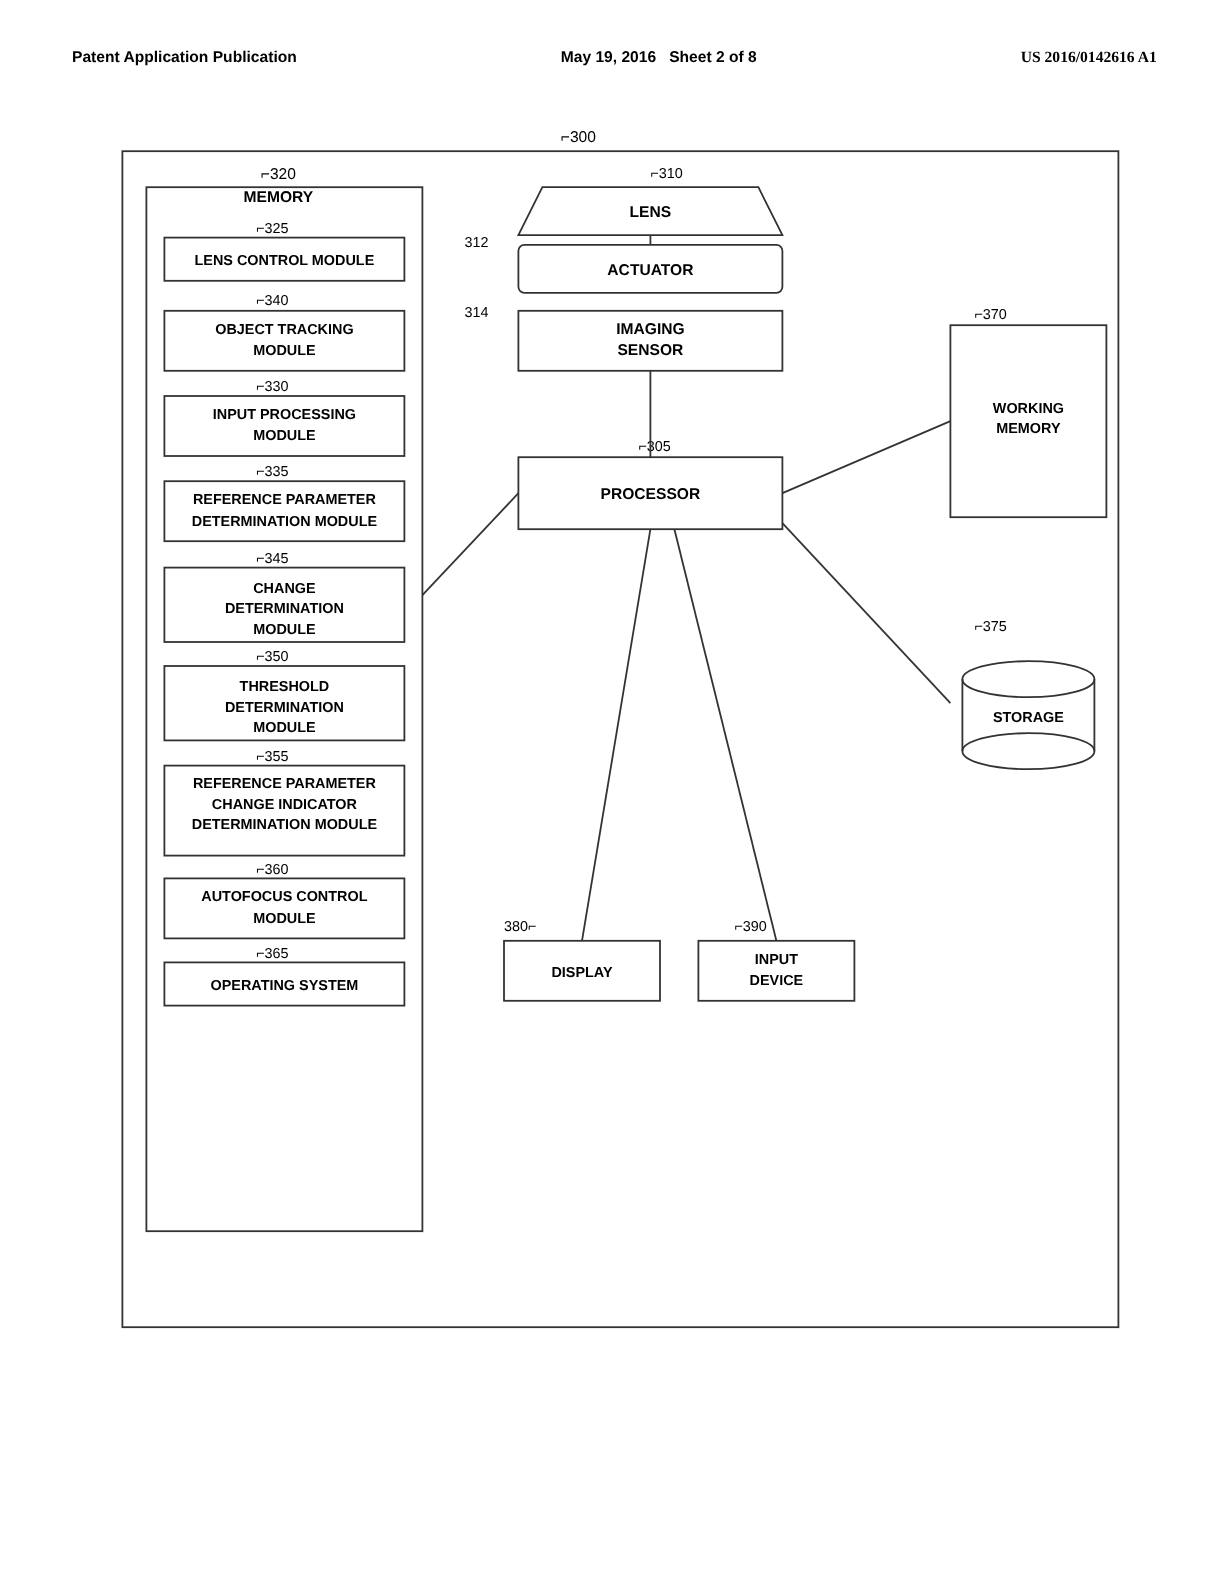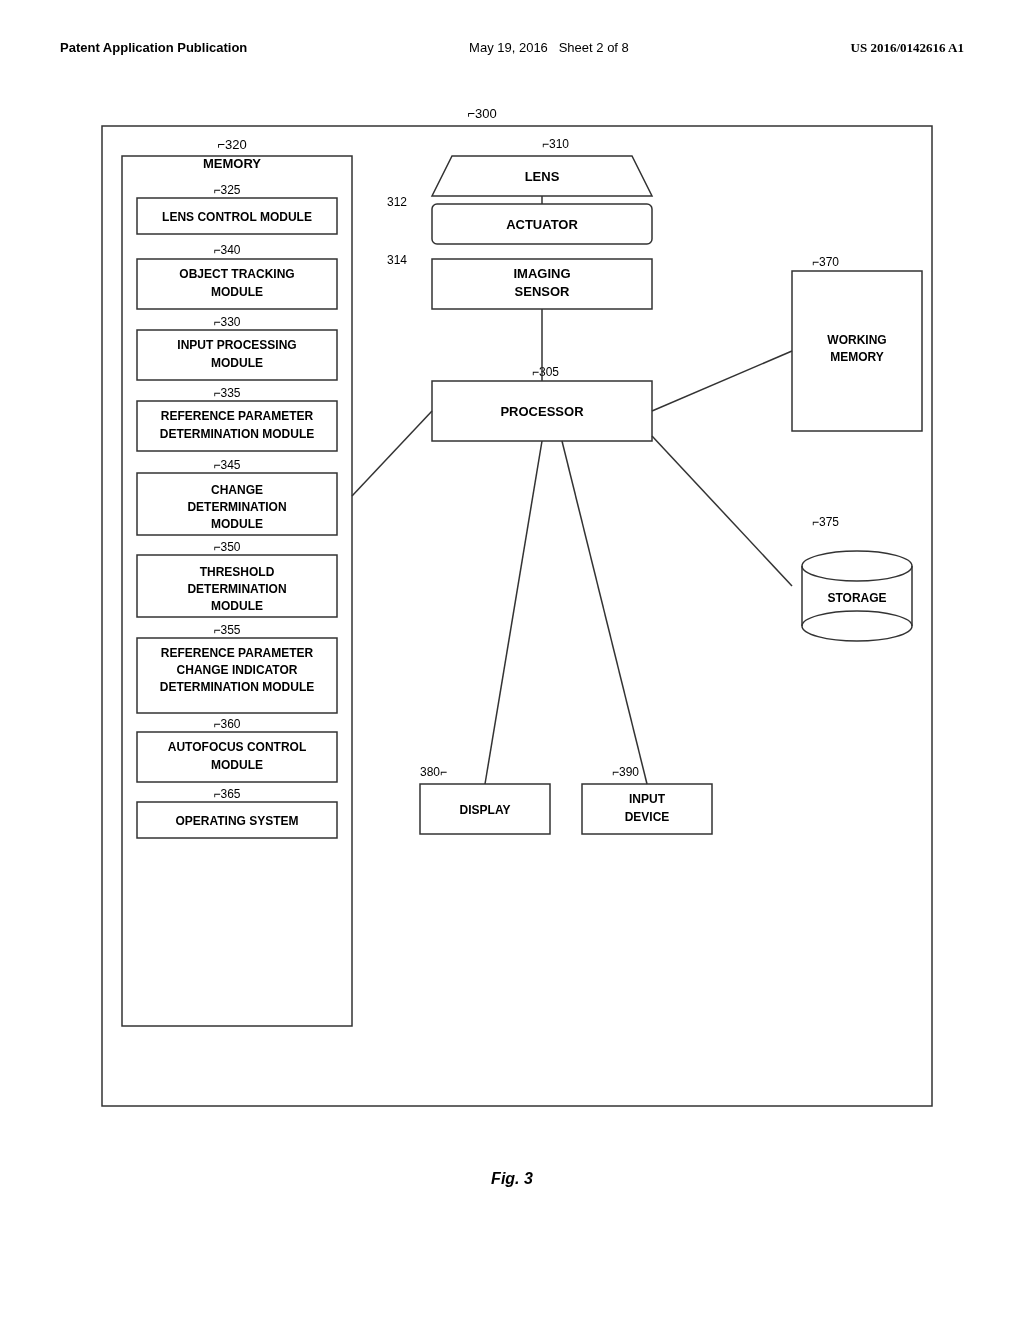--- a/index.html
+++ b/index.html
@@ -21,20 +21,21 @@
       justify-content: space-between;
       align-items: flex-start;
       margin-bottom: 40px;
       font-size: 13px;
     }
     .header-left {
       font-weight: bold;
     }
     .header-center {
       text-align: left;
+      font-weight: bold;
     }
     .header-right {
       font-weight: bold;
       font-family: Liberation Serif, serif;
     }
     .figure-label {
       text-align: center;
       font-size: 16px;
       font-weight: bold;
       font-style: italic;
@@ -169,14 +170,13 @@
 
       <line x1="470" y1="345" x2="413" y2="688" stroke="#333" stroke-width="1.5"></line>
 
       <line x1="490" y1="345" x2="575" y2="688" stroke="#333" stroke-width="1.5"></line>
 
       <line x1="280" y1="400" x2="360" y2="315" stroke="#333" stroke-width="1.5"></line>
 
     </svg>
   </div>
 
-  <div class="figure-label">Fig. 3</div>
 </div>
 
 </body></html>

